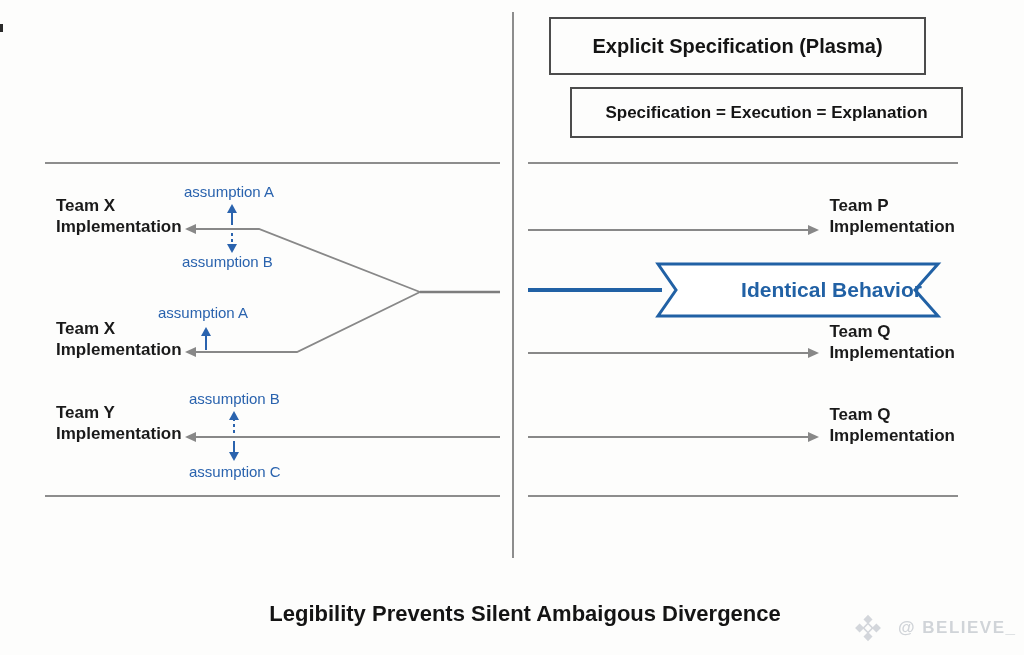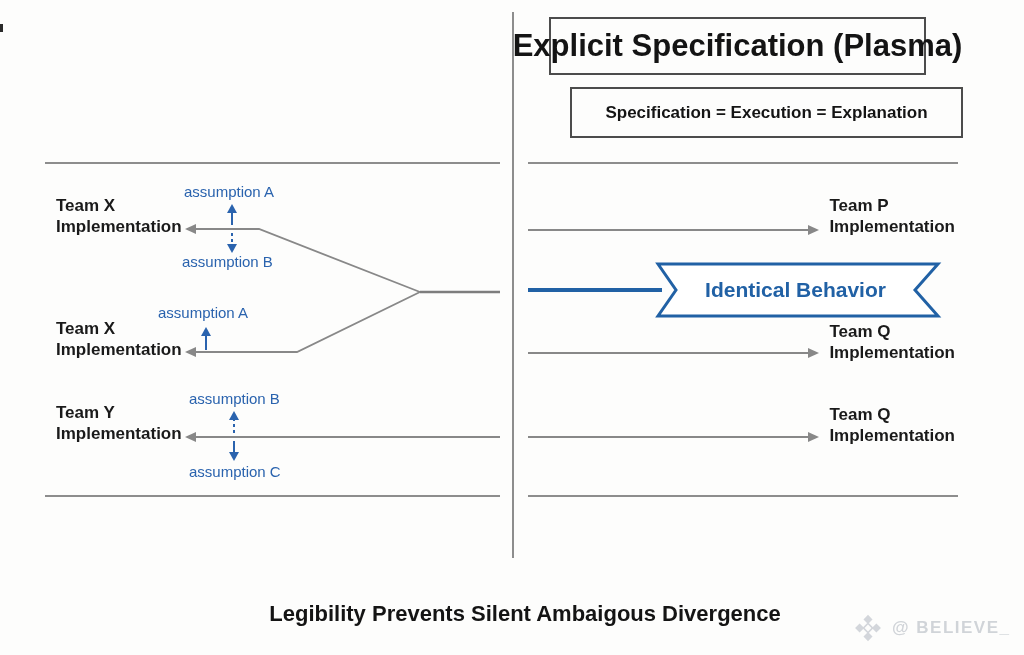--- a/index.html
+++ b/index.html
@@ -5,28 +5,28 @@
   html,body{margin:0;padding:0;background:#ffffff;}
   #canvas{
     position:relative;width:1024px;height:655px;overflow:hidden;
     background:#fdfdfc;
     font-family:"Liberation Sans", sans-serif;
     color:#1c1c1c;
   }
   .abs{position:absolute;}
   .title{font-size:23px;font-weight:bold;color:#141414;text-align:center;}
   .boxed{border:2px solid #4c4c4c;display:flex;align-items:center;justify-content:center;background:transparent;}
-  .box-title{font-size:31px;font-weight:bold;color:#141414;white-space:nowrap;}
+  .box-title{font-size:20px;font-weight:bold;color:#141414;white-space:nowrap;}
   .box-eq{font-size:17px;font-weight:bold;color:#141414;white-space:nowrap;}
   .team-label{font-size:17px;font-weight:bold;line-height:21px;color:#1a1a1a;white-space:nowrap;margin-left:8px;}
   .team-label.right{text-align:left;}
   .assumption{font-size:15px;color:#2a63ae;white-space:nowrap;}
-  .banner-text{font-size:21px;font-weight:bold;color:#2161a5;text-align:center;white-space:nowrap;}
+  .banner-text{font-size:21px;font-weight:bold;color:#2161a5;text-align:center;white-space:nowrap;padding-left:36px;}
   .caption{font-size:22px;font-weight:bold;color:#141414;text-align:center;}
-  .watermark{display:flex;align-items:center;gap:10px;color:#ccd0d5;}
+  .watermark{display:flex;align-items:center;gap:16px;color:#ccd0d5;}
   .watermark .wm-text{font-size:17px;letter-spacing:1.5px;font-weight:bold;opacity:.9;white-space:nowrap;}
   svg{display:block;}
   .edge-artifact{width:3px;height:8px;background:#2a2a2a;}
 </style>
 </head>
 <body>
 
 <div id="canvas">
 
   <svg class="abs" style="left:0;top:0;" width="1024" height="655" viewBox="0 0 1024 655">

